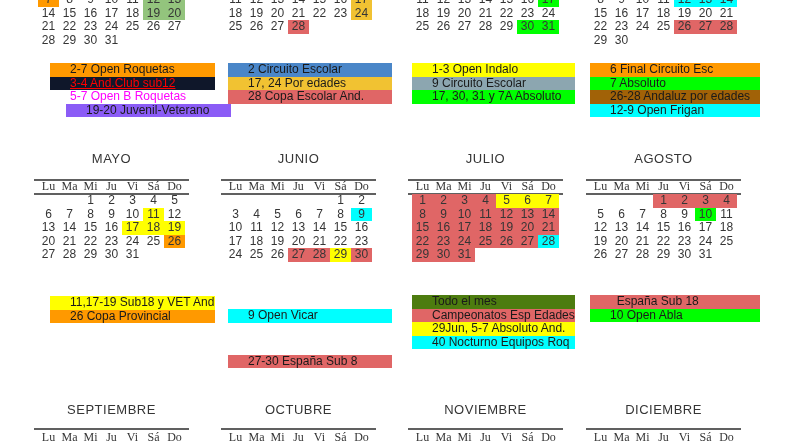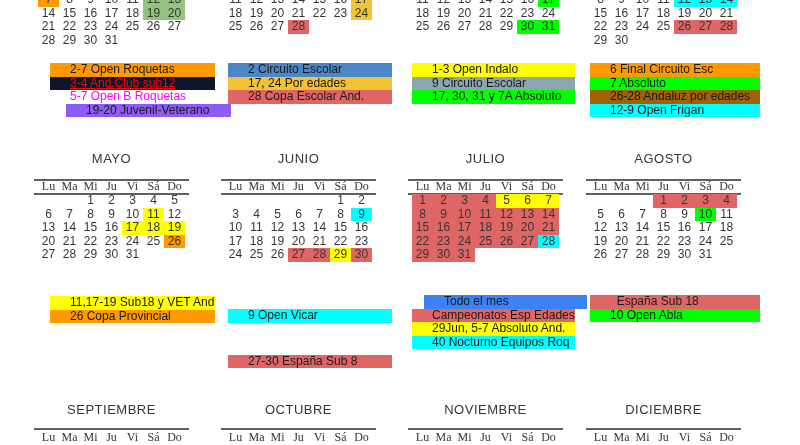--- a/index.html
+++ b/index.html
@@ -289,21 +289,21 @@
         <div class="cell" style="background: rgb(224, 102, 102);">27</div>
         <div class="cell" style="background: rgb(0, 255, 255);">28</div>
         <div class="cell" style="background: rgb(224, 102, 102);">29</div>
         <div class="cell" style="background: rgb(224, 102, 102);">30</div>
         <div class="cell" style="background: rgb(224, 102, 102);">31</div>
         <div class="cell"></div>
         <div class="cell"></div>
         <div class="cell"></div>
         <div class="cell"></div>
       </div>
-      <div class="legend-item" style="left: 424px; top: 295px; width: 143px; background: #3b82f6;">Todo el mes</div>
+      <div class="legend-item" style="left: 412px; top: 295px; width: 143px; background: #4d7c0f;">Todo el mes</div>
       <div class="legend-item" style="left: 412px; top: 308.5px; width: 143px; background: rgb(224, 102, 102);">Campeonatos Esp Edades</div>
       <div class="legend-item" style="left: 412px; top: 322px; width: 143px; background: rgb(255, 255, 0);">29Jun, 5-7 Absoluto And.</div>
       <div class="legend-item" style="left: 412px; top: 335.5px; width: 143px; background: rgb(0, 255, 255);">40 Nocturno Equipos Roq</div>
       <div class="month-title" style="left: 570px; top: 151px;">AGOSTO</div>
       <div class="rule" style="left: 586px; top: 179px;"></div>
       <div class="grid dayhdr" style="left: 590px; top: 180px;">
         <div class="cell">Lu</div>
         <div class="cell">Ma</div>
         <div class="cell">Mi</div>
         <div class="cell">Ju</div>

